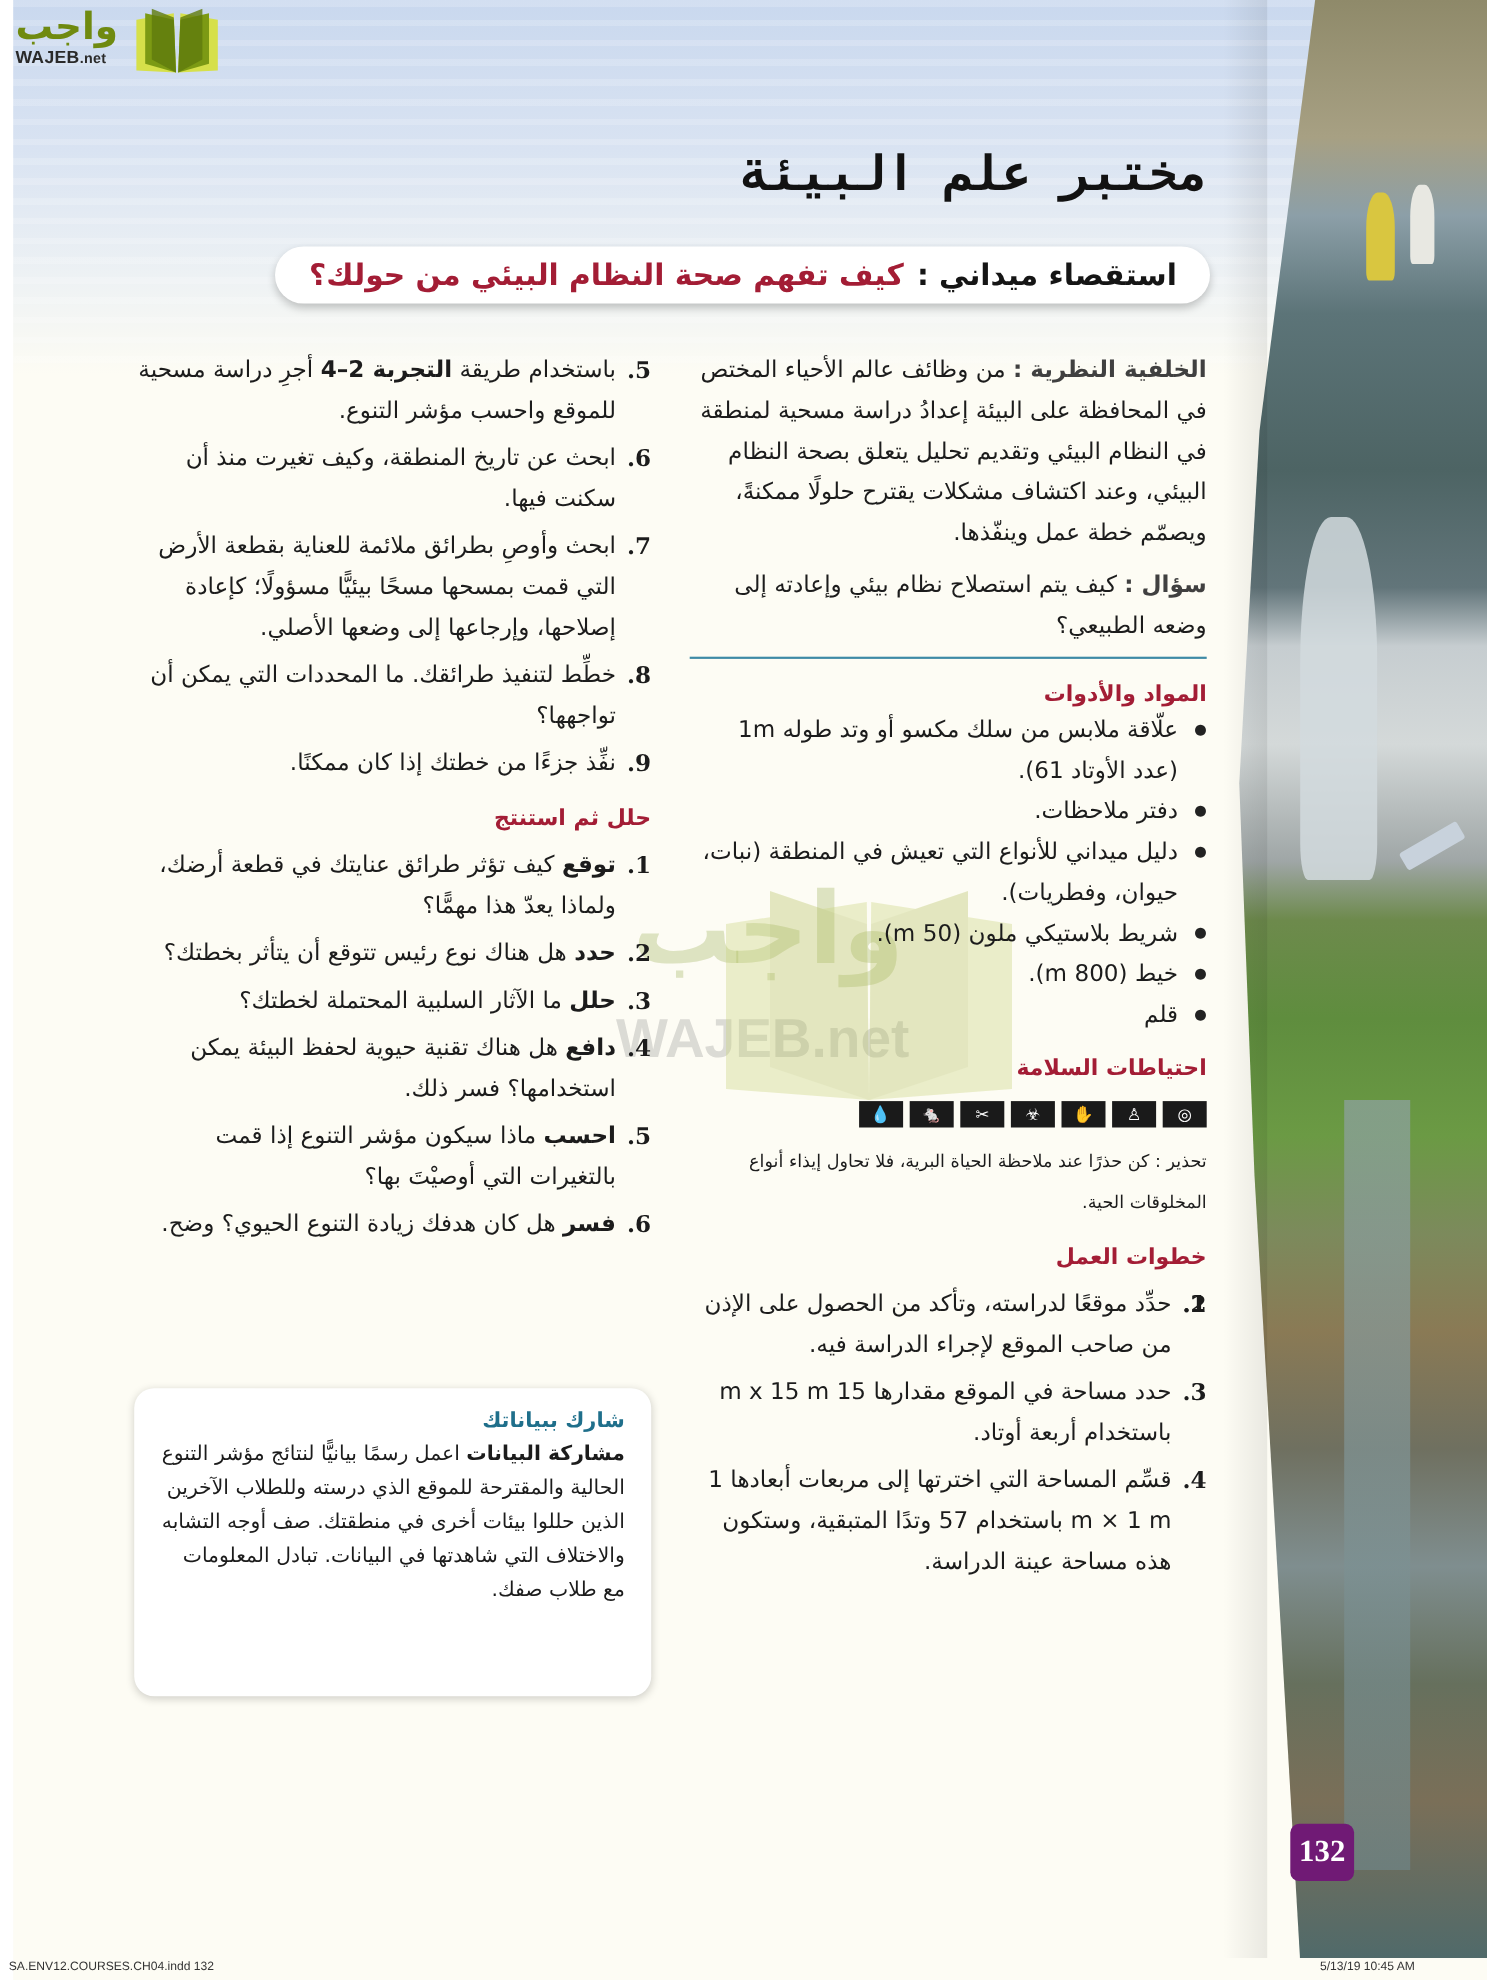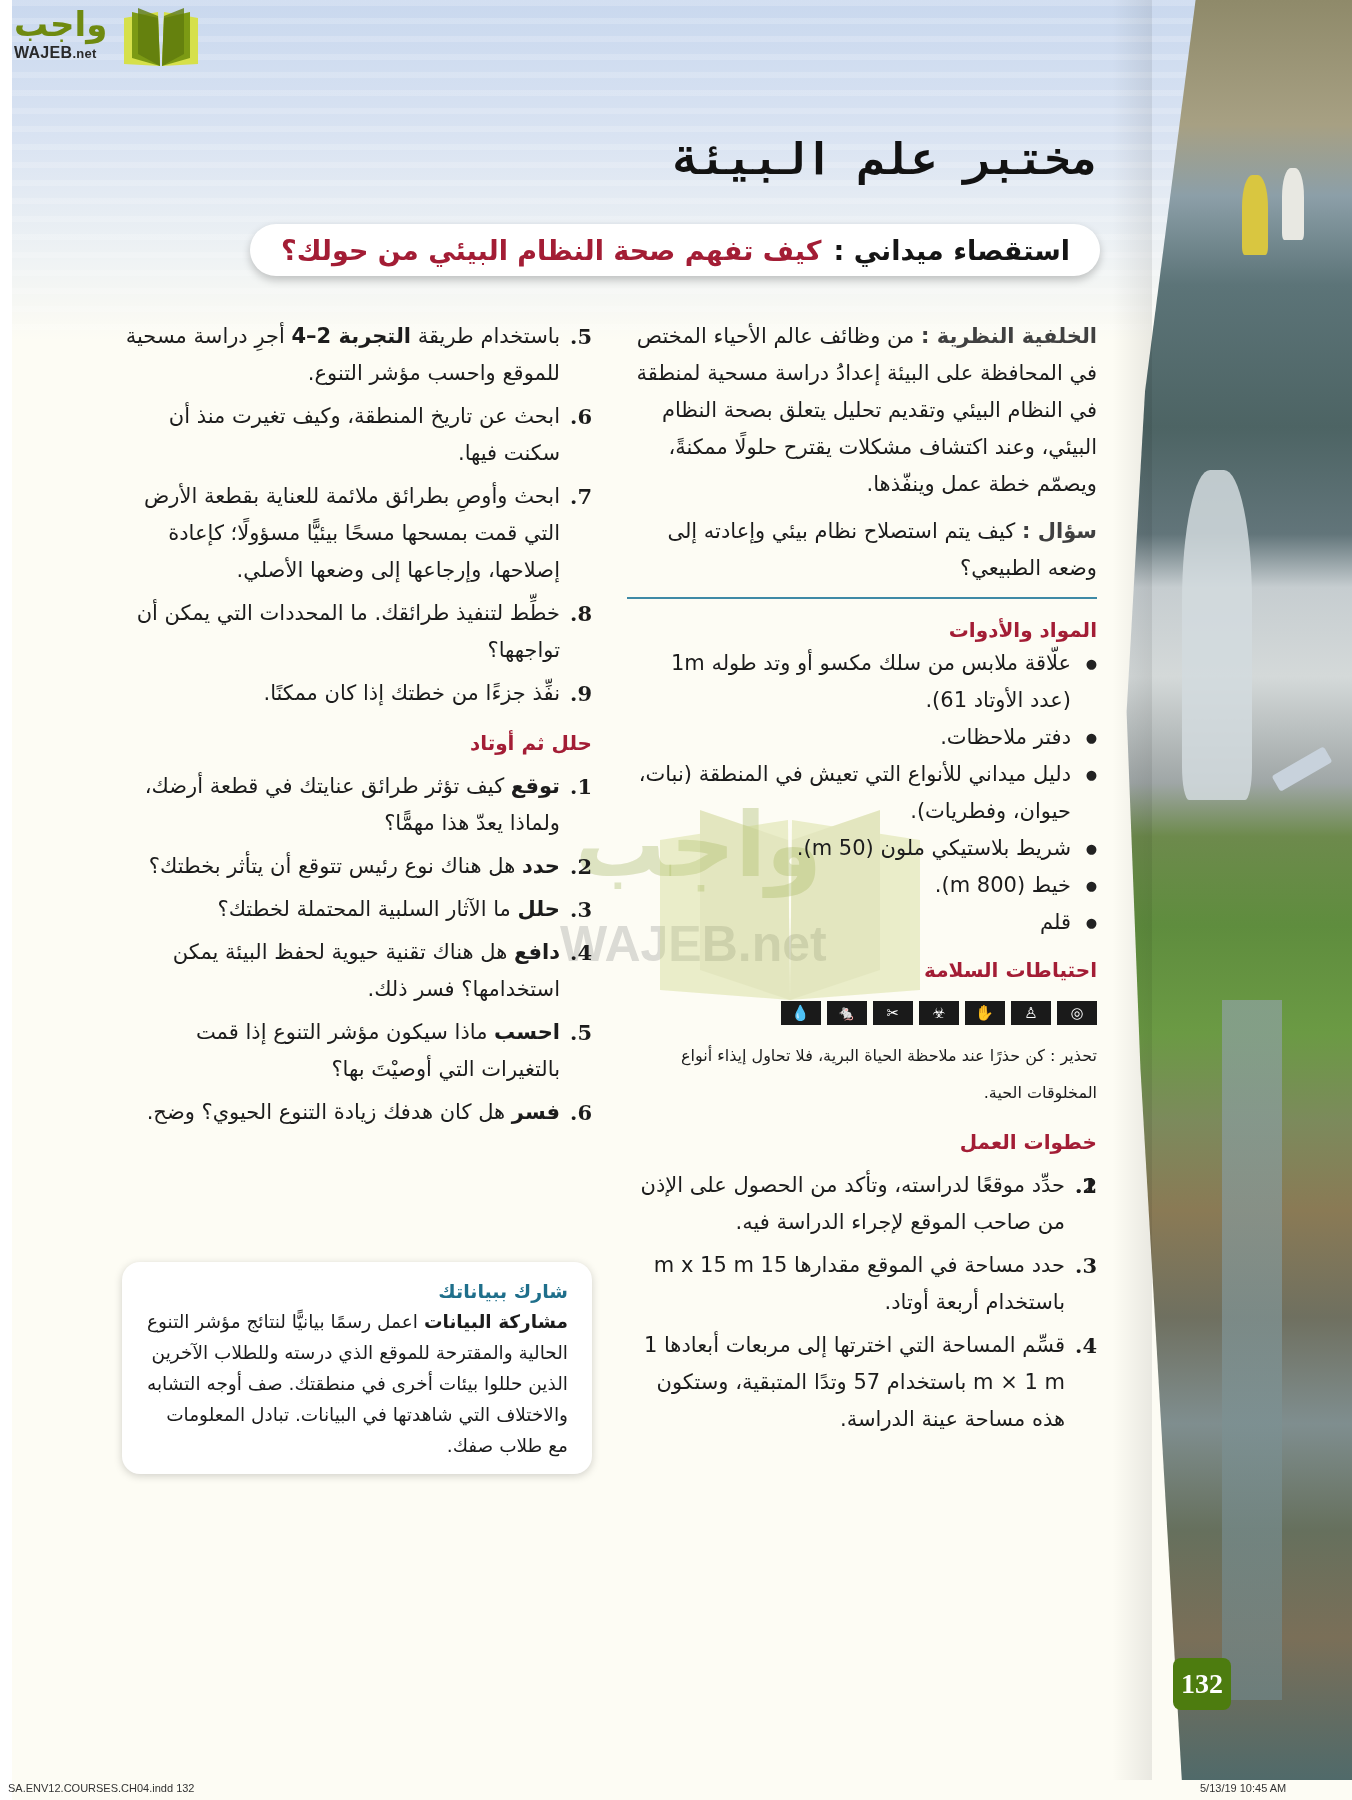--- a/index.html
+++ b/index.html
@@ -94,42 +94,42 @@
 
   .safety-icons { display: flex; gap: 6px; margin: 16px 0 12px 0; justify-content: flex-start; }
   .safety-icons .sico {
     width: 40px; height: 24px; background: #1a1a1a; display: flex; align-items: center;
     justify-content: center; color: #ffffff; font-size: 15px; line-height: 24px;
   }
   .warning { font-weight: normal; font-size: 16px; line-height: 37px; margin-bottom: 16px; }
 
   
   .share-box {
-    position: absolute; right: 760px; top: 1262px; width: 470px; height: 212px;
+    position: absolute; right: 760px; top: 1262px; width: 470px; height: 280px;
     background: #ffffff; border-radius: 18px;
     box-shadow: 0 2px 8px rgba(0,0,0,0.18);
     padding: 14px 24px 10px 24px; font-size: 18.5px; line-height: 31px; text-align: right;
   }
   .share-box .box-title { color: #1f6f8b; font-weight: bold; font-size: 19px; line-height: 30px; }
 
   
   .watermark { position: absolute; left: 640px; top: 800px; width: 300px; height: 200px; opacity: 0.35; }
   .watermark-text {
     position: absolute; left: 575px; top: 795px; font-size: 90px; font-weight: bold;
     color: rgba(140,160,60,0.28); line-height: 100px;
   }
   .watermark-net {
     position: absolute; left: 560px; top: 915px; font-size: 50px; font-weight: bold;
     color: rgba(120,120,120,0.25); direction: ltr; font-family: "Liberation Sans", sans-serif;
   }
 
   
   .page-num {
     position: absolute; left: 1173px; top: 1658px; width: 58px; height: 52px;
-    background: #4d7c0f; border-radius: 8px; color: #ffffff;
+    background: #701a75; border-radius: 8px; color: #ffffff;
     font-family: "Liberation Serif", serif; font-weight: bold; font-size: 28px;
     display: flex; align-items: center; justify-content: center; direction: ltr;
   }
   .footer-left {
     position: absolute; left: 8px; top: 1782px; font-size: 11px; color: #333;
     font-family: "Liberation Sans", sans-serif; direction: ltr;
   }
   .footer-right {
     position: absolute; left: 1200px; top: 1782px; font-size: 11px; color: #333;
     font-family: "Liberation Sans", sans-serif; direction: ltr;
@@ -223,21 +223,21 @@
 
 <div class="col col-left">
   <ol class="steps">
     <li><span class="num">5.</span><span>باستخدام طريقة </span><span class="kw">التجربة 2–4</span><span> أجرِ دراسة مسحية للموقع واحسب مؤشر التنوع.</span></li>
     <li><span class="num">6.</span><span>ابحث عن تاريخ المنطقة، وكيف تغيرت منذ أن سكنت فيها.</span></li>
     <li><span class="num">7.</span><span>ابحث وأوصِ بطرائق ملائمة للعناية بقطعة الأرض التي قمت بمسحها مسحًا بيئيًّا مسؤولًا؛ كإعادة إصلاحها، وإرجاعها إلى وضعها الأصلي.</span></li>
     <li><span class="num">8.</span><span>خطِّط لتنفيذ طرائقك. ما المحددات التي يمكن أن تواجهها؟</span></li>
     <li><span class="num">9.</span><span>نفِّذ جزءًا من خطتك إذا كان ممكنًا.</span></li>
   </ol>
 
-  <div class="sec-head" style="margin-top:16px;margin-bottom:10px;">حلل ثم أوتاد</div>
+  <div class="sec-head" style="margin-top:16px;margin-bottom:10px;">حلل ثم استنتج</div>
   <ol class="steps">
     <li><span class="num">1.</span><span class="kw">توقع</span><span> كيف تؤثر طرائق عنايتك في قطعة أرضك، ولماذا يعدّ هذا مهمًّا؟</span></li>
     <li><span class="num">2.</span><span class="kw">حدد</span><span> هل هناك نوع رئيس تتوقع أن يتأثر بخطتك؟</span></li>
     <li><span class="num">3.</span><span class="kw">حلل</span><span> ما الآثار السلبية المحتملة لخطتك؟</span></li>
     <li><span class="num">4.</span><span class="kw">دافع</span><span> هل هناك تقنية حيوية لحفظ البيئة يمكن استخدامها؟ فسر ذلك.</span></li>
     <li><span class="num">5.</span><span class="kw">احسب</span><span> ماذا سيكون مؤشر التنوع إذا قمت بالتغيرات التي أوصيْتَ بها؟</span></li>
     <li><span class="num">6.</span><span class="kw">فسر</span><span> هل كان هدفك زيادة التنوع الحيوي؟ وضح.</span></li>
   </ol>
 </div>
 

